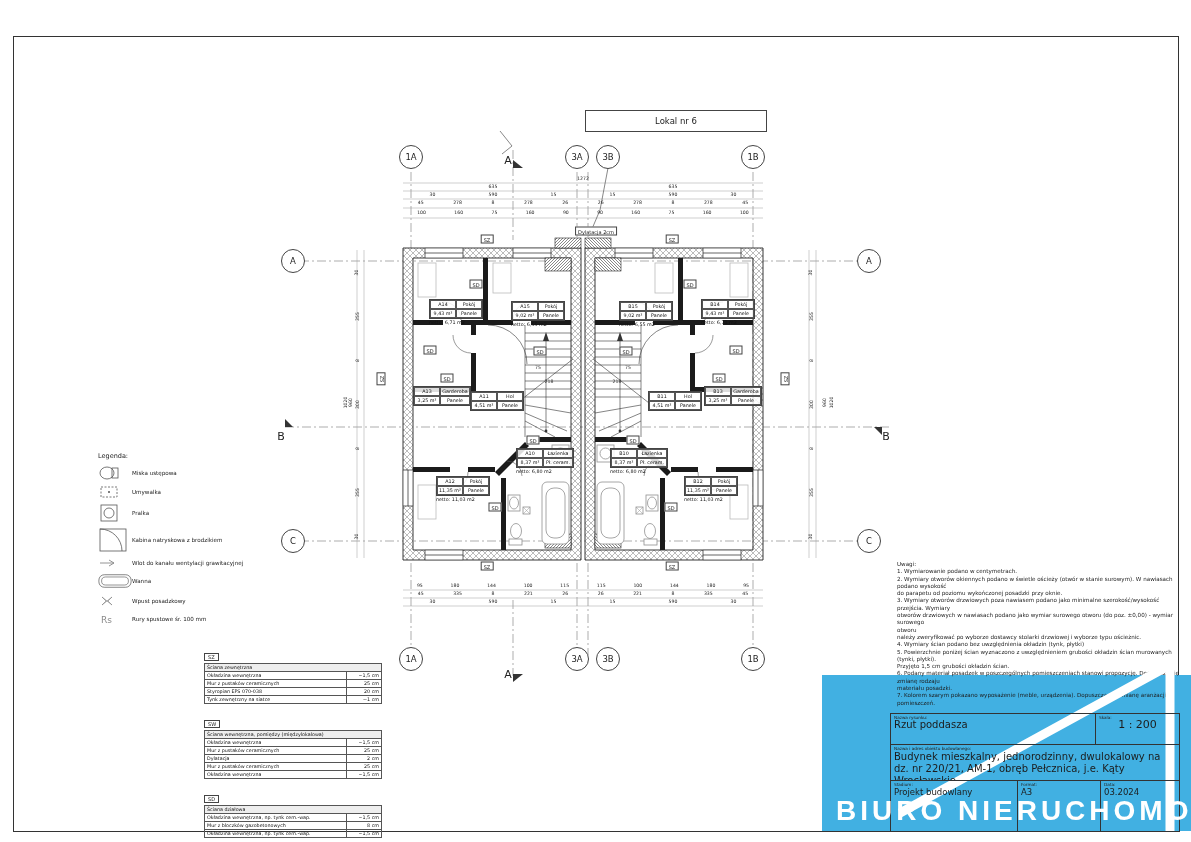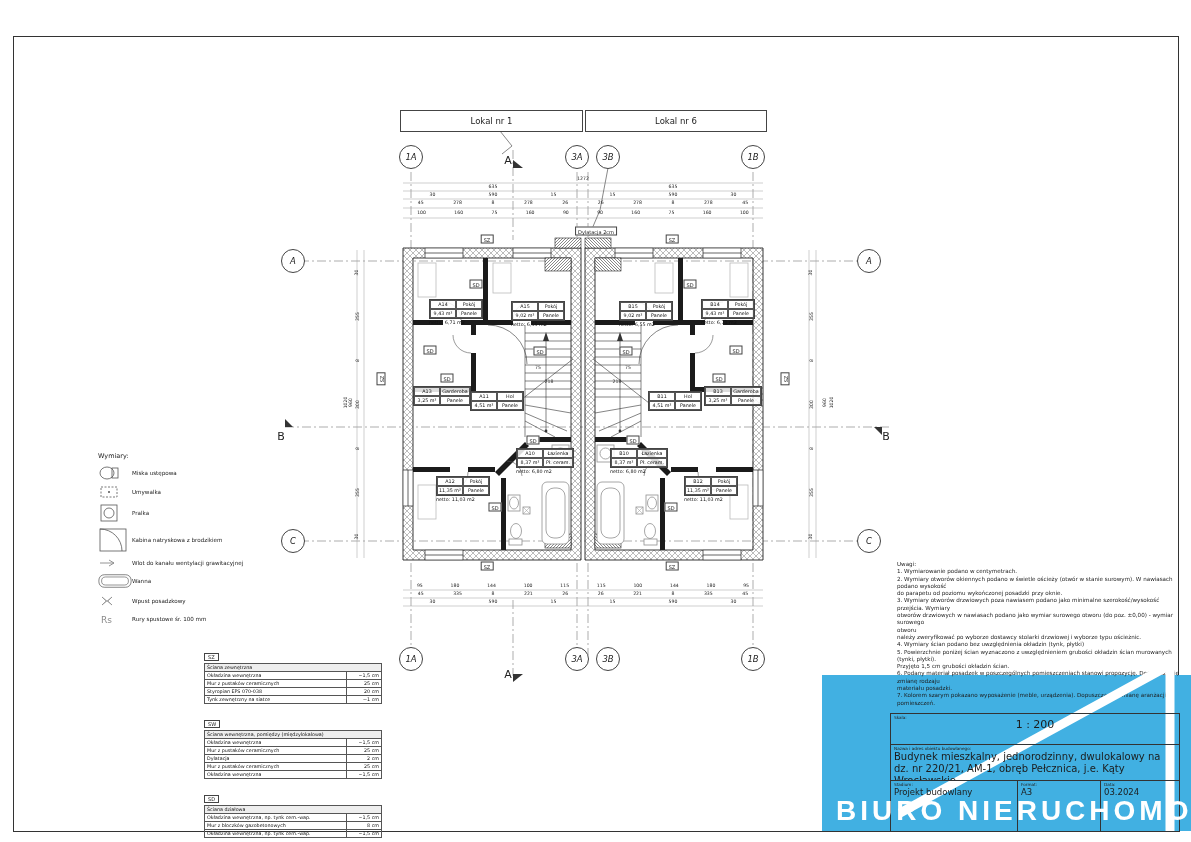--- a/index.html
+++ b/index.html
@@ -4,21 +4,21 @@
 <style>
   html,body{margin:0;padding:0;background:#e8e8e8;font-family:"DejaVu Sans",sans-serif;}
   #page{position:relative;width:1191px;height:842px;background:#ffffff;overflow:hidden;margin:0 auto;}
   #frame{position:absolute;left:13px;top:36px;width:1164px;height:794px;border:1.2px solid #333;z-index:0;}
   .abs{position:absolute;}
   
   .lokal-box{position:absolute;top:110px;height:20px;border:0.9px solid #444;background:#fff;
     display:flex;align-items:center;justify-content:center;font-size:8.5px;color:#222;z-index:3;}
   
   .bub{position:absolute;width:22px;height:22px;border:1px solid #444;border-radius:50%;background:#fff;
-    display:flex;align-items:center;justify-content:center;font-size:8.5px;color:#222;z-index:3;transform:translate(-50%,-50%);font-style:italic;}
+    display:flex;align-items:center;justify-content:center;font-size:8.5px;color:#222;z-index:3;transform:translate(-50%,-50%);}
   .axletter{position:absolute;font-size:11px;color:#222;z-index:3;transform:translate(-50%,-50%);}
   
   .pl{position:absolute;transform:translate(-50%,-50%);font-size:5px;color:#222;z-index:4;white-space:nowrap;}
   .pl.box{border:0.7px solid #444;background:#fff;padding:0.5px 2px;}
   .pl.rot{transform:translate(-50%,-50%) rotate(-90deg);border:0.7px solid #444;background:#fff;padding:0.5px 2px;}
   .pl.plain{font-size:4.6px;color:#333;}
   
   .room{position:absolute;z-index:4;}
   .room .grid{display:grid;grid-template-columns:26px 1fr;border:0.7px solid #444;background:rgba(255,255,255,0.85);}
   .room .grid span{border:0.4px solid #555;font-size:4.8px;color:#111;text-align:center;padding:0.5px 1px;line-height:6px;white-space:nowrap;}
@@ -61,23 +61,20 @@
   .tb-cell:last-child{border-right:none;}
   .tb-h{font-size:4.2px;color:#222;line-height:5px;}
   .tb-v{font-size:8.5px;line-height:10px;}
 </style>
 </head>
 <body>
 
 <div id="page">
   <div id="frame"></div>
 
-  <div class="lokal-box" style="left:400px;width:181px;">
-    <span>Lokal nr 1</span>
-  </div>
   <div class="lokal-box" style="left:585px;width:180px;">
     <span>Lokal nr 6</span>
   </div>
 
   <svg id="annot" class="abs" style="left:0;top:0;z-index:1;" width="1191" height="842" viewBox="0 0 1191 842">
     <g stroke="#8a8a8a" stroke-width="0.7" stroke-dasharray="9 3 2 3" fill="none">
       <path d="M411,172 V655 M577,172 V655 M588,172 V655 M753,172 V655"></path>
       <path d="M300,261 H872 M285,427 H890 M300,541 H872"></path>
       <path d="M513,150 V240 M513,600 V676"></path>
     </g>
@@ -424,21 +421,21 @@
       <div class="bub" style="left: 293px; top: 541px;">C</div>
       <div class="bub" style="left: 869px; top: 261px;">A</div>
       <div class="bub" style="left: 869px; top: 541px;">C</div>
       <div class="axletter" style="left: 508px; top: 160px;">A</div>
       <div class="axletter" style="left: 508px; top: 674px;">A</div>
       <div class="axletter" style="left: 281px; top: 436px;">B</div>
       <div class="axletter" style="left: 886px; top: 436px;">B</div>
     </div>
 
   <div id="legend">
-    <div class="lg-title">Wymiary:</div>
+    <div class="lg-title">Legenda:</div>
     <div id="legend-items">
         <div class="lg-item">
           <div class="lg-ic">
             <svg width="24" height="14" viewBox="0 0 24 14">
               <ellipse cx="9" cy="7" rx="7" ry="6" fill="none" stroke="#555" stroke-width="0.8"></ellipse>
               <rect x="14" y="2" width="6" height="10" fill="none" stroke="#555" stroke-width="0.8"></rect>
             </svg>
           </div>
           <span>Miska ustępowa</span>
         </div>
@@ -597,20 +594,24 @@
   </div>
 
   <div id="wm-blue" style="background: rgb(65, 176, 226);"></div>
   <svg id="wm-swoosh" width="369" height="187" viewBox="0 0 369 187">
     <path d="M348,10 L78,158 M348,10 V182" stroke="#ffffff" stroke-width="9" fill="none"></path>
   </svg>
   <div id="wm-sub">BIURO NIERUCHOMOŚCI</div>
 
   <div id="tblock">
     <div class="tb-row" style="height:30px;">
+      <div class="tb-cell" style="width:198px;">
+        <div class="tb-h">Nazwa rysunku:</div>
+        <div class="tb-v" style="font-size:10px;">Rzut poddasza</div>
+      </div>
       <div class="tb-cell" style="flex:1;">
         <div class="tb-h">Skala:</div>
         <div class="tb-v" style="font-size:11px;text-align:center;">1 : 200</div>
       </div>
     </div>
     <div class="tb-row" style="height:35px;">
       <div class="tb-cell" style="flex:1;">
         <div class="tb-h">Nazwa i adres obiektu budowlanego:</div>
         <div class="tb-v" style="font-size:10px;line-height:12px;">Budynek mieszkalny, jednorodzinny, dwulokalowy na dz. nr 220/21, AM-1, obręb Pełcznica, j.e. Kąty Wrocławskie</div>
       </div>

